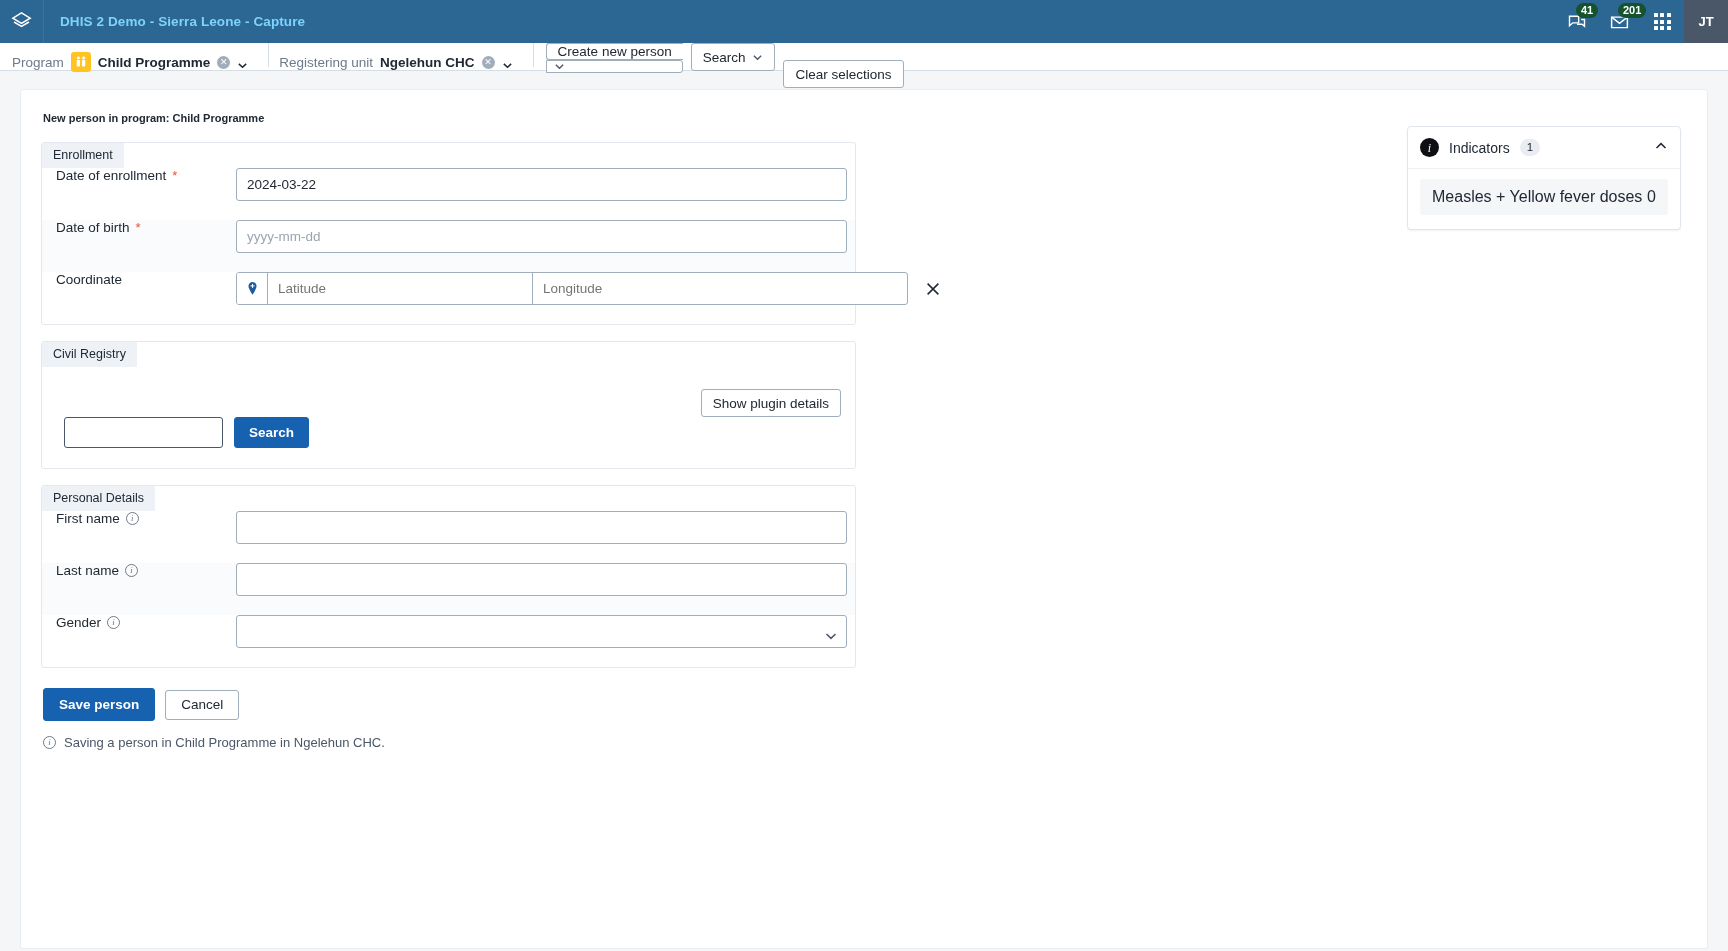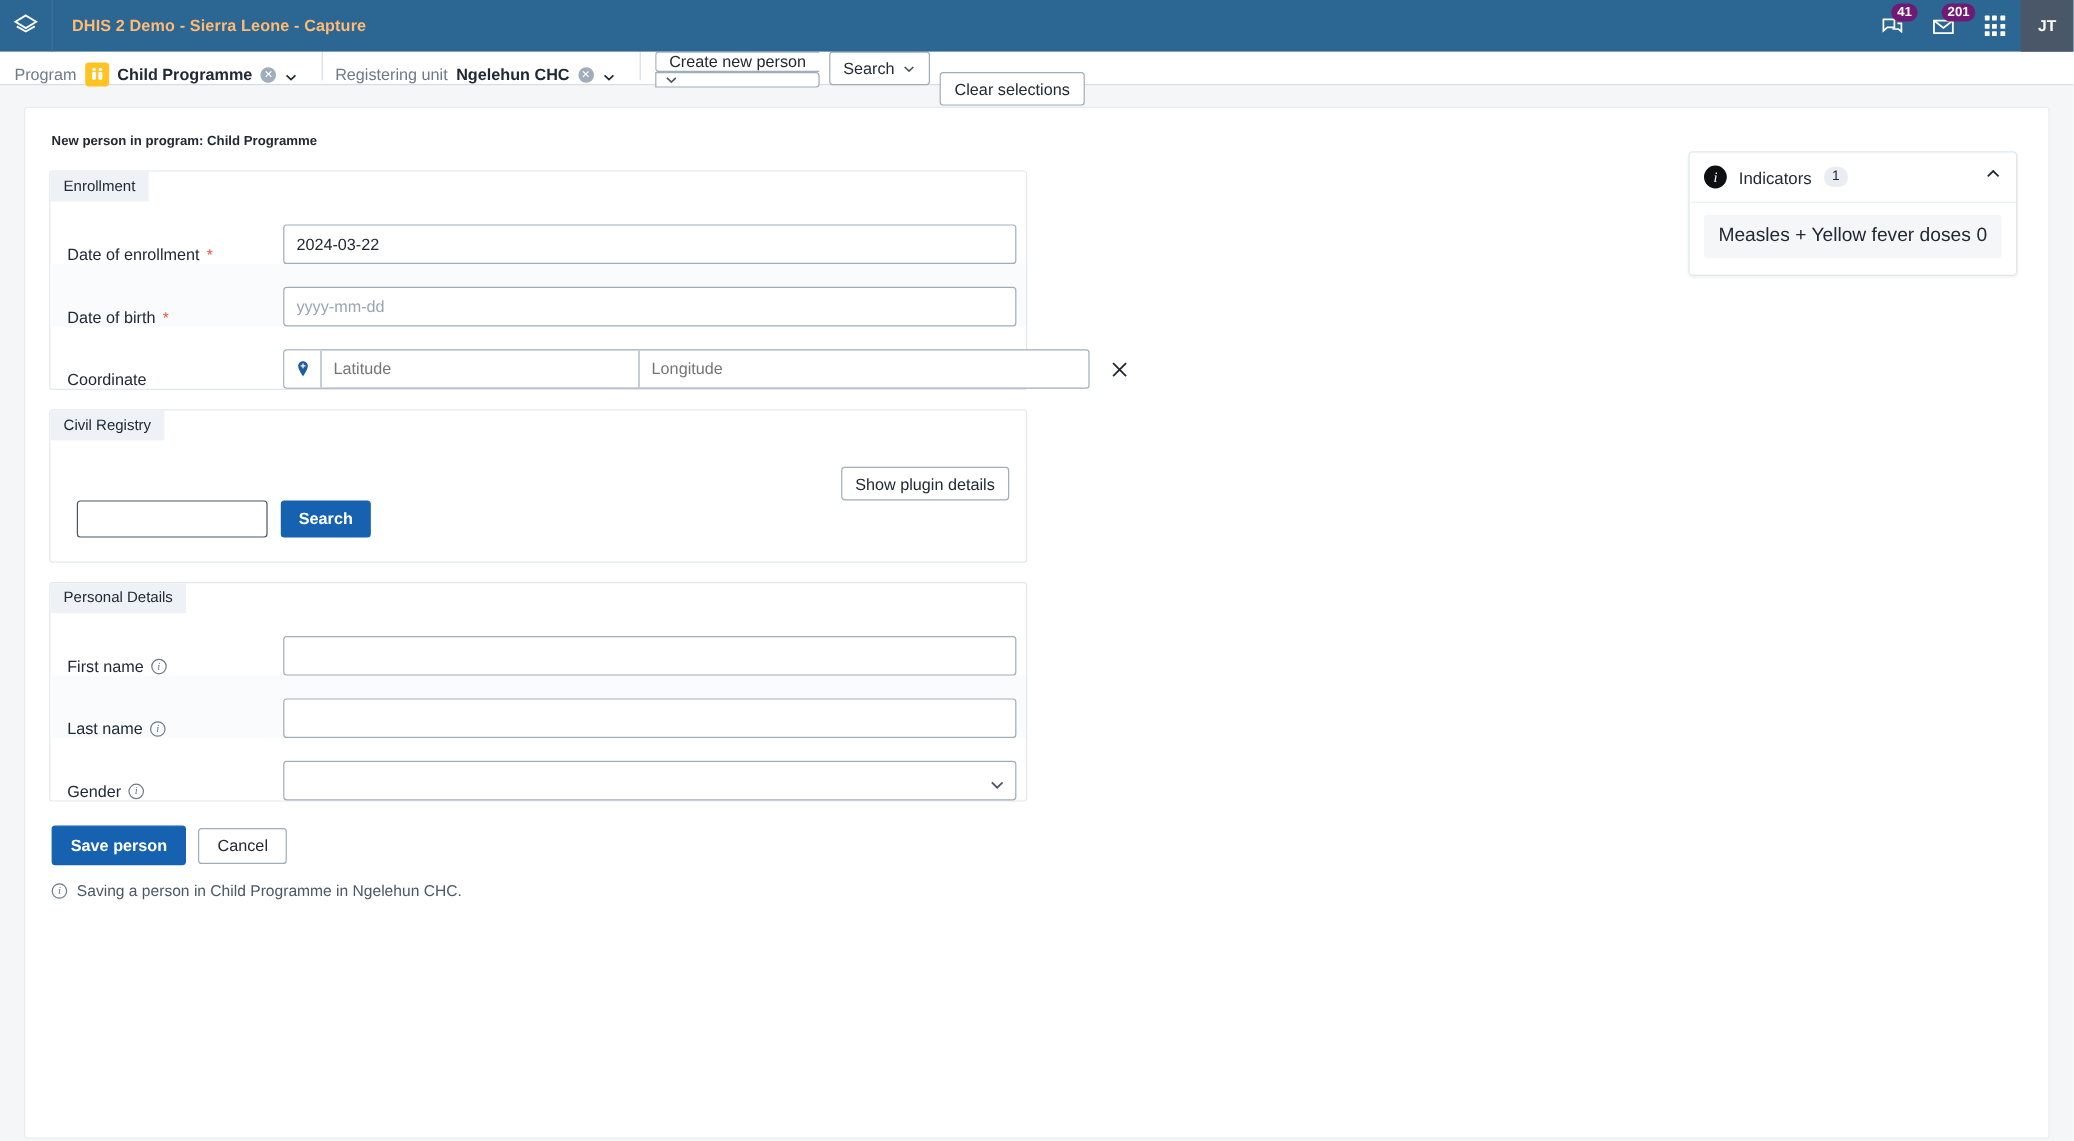--- a/index.html
+++ b/index.html
@@ -15,26 +15,26 @@
   
   .headerbar {
     height:43px; background:#2c6693; display:flex; align-items:center;
     position:relative;
   }
   .hb-logo {
     width:44px; height:43px; display:flex; align-items:center; justify-content:center;
     border-right:1px solid #3d7299;
   }
   .hb-title {
-    color:#fdba74; font-size:13.5px; font-weight:bold; margin-left:16px; letter-spacing:.1px;
+    color:#7dd3fc; font-size:13.5px; font-weight:bold; margin-left:16px; letter-spacing:.1px;
   }
   .hb-right { margin-left:auto; display:flex; align-items:center; height:43px; }
   .hb-icon-wrap { position:relative; width:42px; height:43px; display:flex; align-items:center; justify-content:center; }
   .hb-badge {
-    position:absolute; top:3px; left:20px; background:#701a75; color:#fff;
+    position:absolute; top:3px; left:20px; background:#14532d; color:#fff;
     font-size:11px; font-weight:bold; border-radius:9px; padding:1px 5px 2px; line-height:1.1;
     min-width:18px; text-align:center;
   }
   .hb-apps { width:44px; height:43px; display:flex; align-items:center; justify-content:center; }
   .dotgrid { display:grid; grid-template-columns:repeat(3,4px); gap:2.5px; }
   .dotgrid i { width:4px; height:4px; background:#fff; display:block; border-radius:.5px; }
   .hb-avatar {
     width:44px; height:43px; background:#4a5768; color:#fff; font-size:13px; font-weight:bold;
     display:flex; align-items:center; justify-content:center;
   }
@@ -81,21 +81,21 @@
   .form-col { width:815px; }
 
   
   .section { border:1px solid #e3e8ee; border-radius:3px; margin-bottom:16px; background:#fff; }
   .section-tab {
     display:inline-block; background:#eef2f6; color:#212934;
     font-size:12.5px; padding:5px 11px 6px; border-radius:0;
   }
   .sect-head { border-bottom:0; padding:0; }
 
-  .frow { display:flex; align-items:flex-end; min-height:52px; padding:0 8px 0 14px; }
+  .frow { display:flex; align-items:flex-start; min-height:52px; padding:0 8px 0 14px; }
   .frow.alt { background:#fafbfc; }
   .flabel {
     width:180px; flex:none; font-size:13.5px; color:#212934;
     display:flex; align-items:center; gap:6px;
   }
   .req { color:#e8503a; font-size:13px; }
   .info-i {
     width:13px; height:13px; border:1px solid #6e7a8a; border-radius:50%;
     color:#6e7a8a; font-size:9px; display:inline-flex; align-items:center; justify-content:center;
     font-style:italic; font-family:"Liberation Serif", serif; line-height:1; cursor:pointer;

